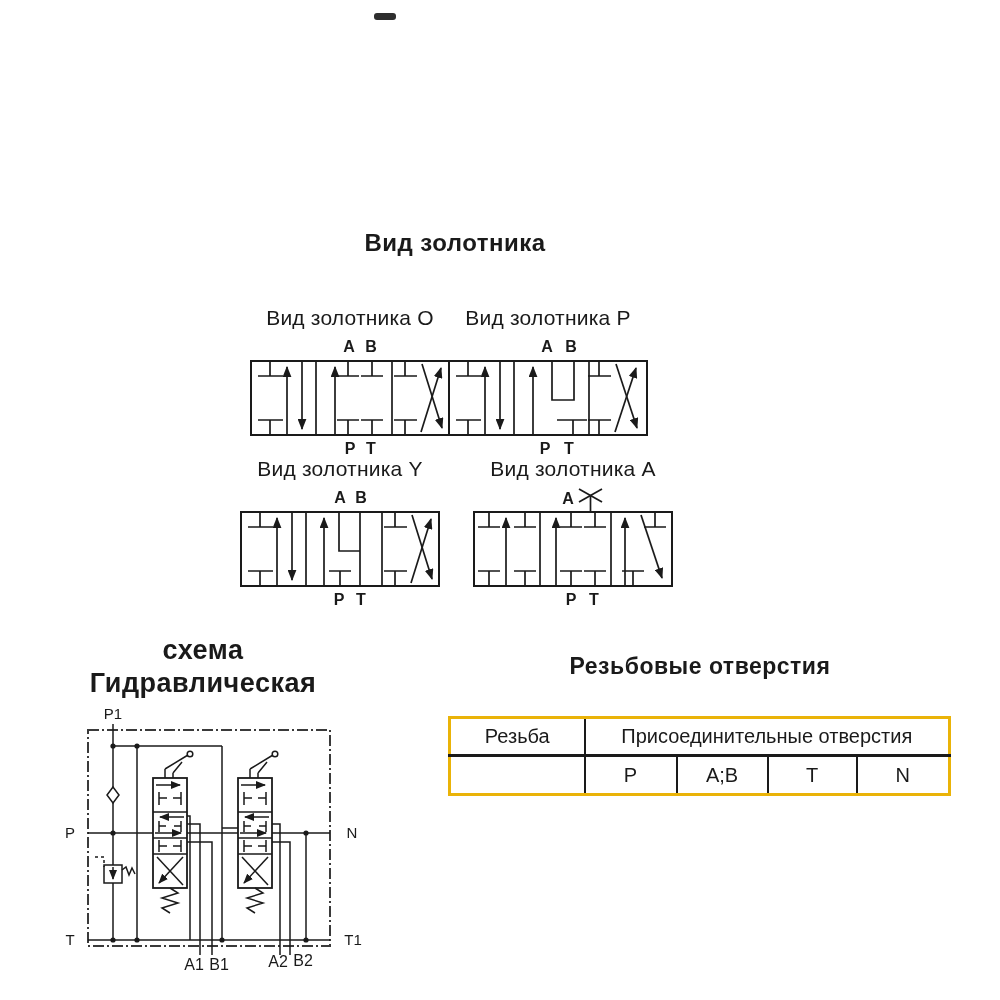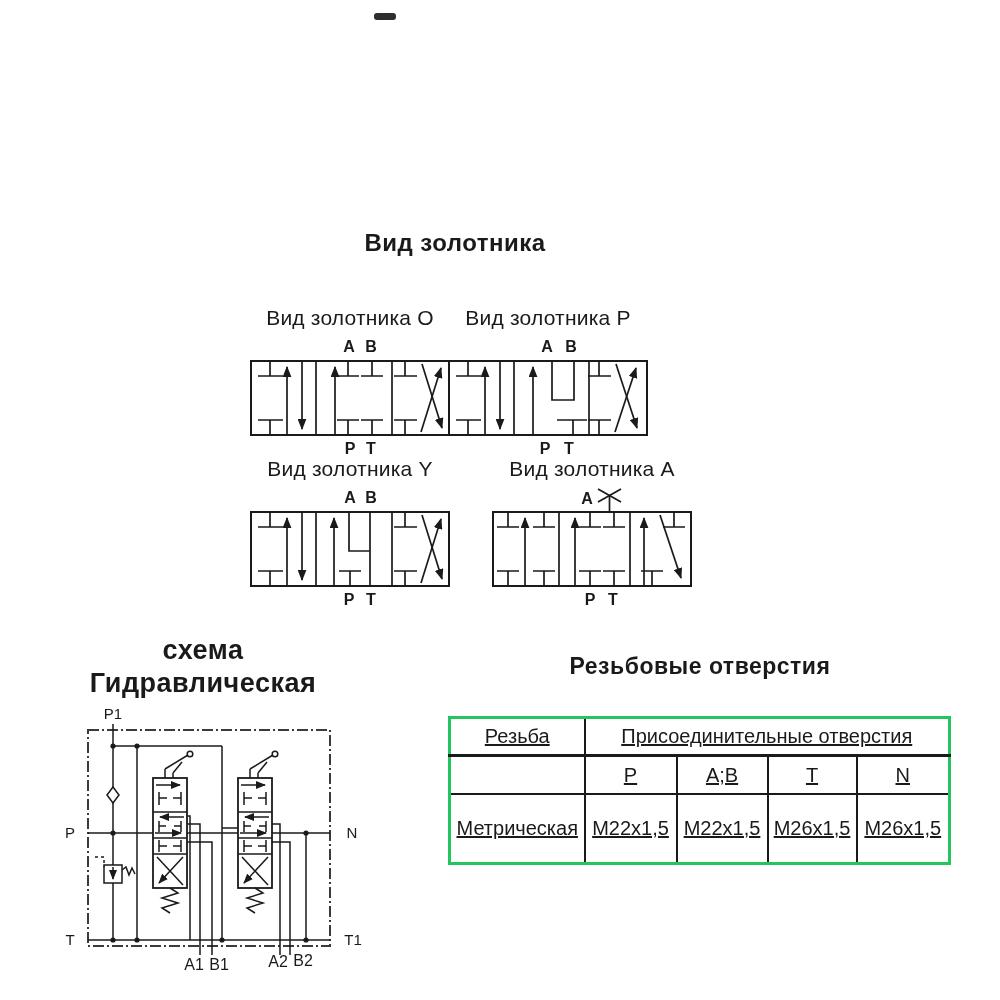--- a/index.html
+++ b/index.html
@@ -25,21 +25,21 @@
   .valve-svg{position:absolute;left:0;top:54px;}
   .xmark-svg{position:absolute;}
   
   .hydra-svg{left:56px;top:696px;}
   .hydra-svg text{font-family:"Liberation Sans",sans-serif;font-size:15px;fill:#1a1a1a;}
   .hydra-svg text.big{font-size:16px;}
   
   .thread-table{left:448px;top:716px;border-collapse:collapse;table-layout:fixed;}
   .thread-table td{border:2px solid #1a1a1a;text-align:center;vertical-align:middle;
     font-size:20px;padding:0;overflow:hidden;}
-  .thread-table{border:3px solid #22c55e;text-decoration:underline;}
+  .thread-table{border:3px solid #eab308;}
   .thread-table tr.r-head td{height:35px;}
   .thread-table tr.r-sub td{height:36px;border-top:3px solid #1a1a1a;}
   .thread-table tr.r-inch td{height:68px;}
   .thread-table tr.r-metric td{height:67px;}
   svg line,svg path,svg polyline,svg rect,svg circle,svg polygon{vector-effect:none;}
 </style>
 </head>
 <body>
 
 <div class="abs logo-dash"></div>
@@ -97,21 +97,21 @@
       <path d="M109,60 H139 M125,60 V75"></path>
       <path d="M151,1 V16 M140,16 H163 M140,60 H163 M151,60 V75"></path>
       <line x1="167" y1="72" x2="188" y2="8" marker-end="url(#aP)"></line>
       <line x1="168" y1="4" x2="189" y2="68" marker-end="url(#aP)"></line>
     </g>
   </svg>
   <span class="pl" style="left:97px;top:134px;">P</span>
   <span class="pl" style="left:121px;top:134px;">T</span>
 </div>
 
-<div class="abs valve" style="left:250px;top:457px;">
+<div class="abs valve" style="left:240px;top:457px;">
   <div class="valve-title">Вид золотника Y</div>
   <span class="pl" style="left:100px;top:32px;">A</span>
   <span class="pl" style="left:121px;top:32px;">B</span>
   <svg class="valve-svg" width="200" height="76" viewBox="0 0 200 76">
     <defs>
         <marker id="aY" viewBox="0 0 10 8" refX="9" refY="4" markerWidth="11" markerHeight="9" orient="auto" markerUnits="userSpaceOnUse">
           <path d="M0,0 L10,4 L0,8 Z" fill="#1a1a1a"></path>
         </marker>
       </defs>
     <g stroke="#1a1a1a" stroke-width="1.7" fill="none">
@@ -126,21 +126,21 @@
       <path d="M89,60 H111 M100,60 V75"></path>
       <path d="M155,1 V16 M144,16 H167 M144,60 H167 M155,60 V75"></path>
       <line x1="171" y1="72" x2="191" y2="8" marker-end="url(#aY)"></line>
       <line x1="172" y1="4" x2="192" y2="68" marker-end="url(#aY)"></line>
     </g>
   </svg>
   <span class="pl" style="left:99px;top:134px;">P</span>
   <span class="pl" style="left:121px;top:134px;">T</span>
 </div>
 
-<div class="abs valve" style="left:473px;top:457px;margin-left:19px;">
+<div class="abs valve" style="left:473px;top:457px;">
   <div class="valve-title">Вид золотника A</div>
   <span class="pl" style="left:95px;top:33px;">A</span>
   <svg class="xmark-svg" style="left:104px;top:29px;" width="28" height="26" viewBox="0 0 28 26">
     <g stroke="#1a1a1a" stroke-width="1.7" fill="none">
       <line x1="2" y1="16" x2="25" y2="3"></line>
         <line x1="2" y1="3" x2="25" y2="16"></line>
       <line x1="13.5" y1="9.5" x2="13.5" y2="26"></line>
     </g>
   </svg>
   <svg class="valve-svg" width="200" height="76" viewBox="0 0 200 76">
@@ -266,21 +266,14 @@
     <td>Резьба</td>
     <td colspan="4">Присоединительные отверстия</td>
   </tr>
   <tr class="r-sub">
     <td></td>
     <td>P</td>
     <td>A;B</td>
     <td>T</td>
     <td>N</td>
   </tr>
-  <tr class="r-metric">
-    <td>Метрическая</td>
-    <td>M22x1,5</td>
-    <td>M22x1,5</td>
-    <td>M26x1,5</td>
-    <td>M26x1,5</td>
-  </tr>
 </tbody>
   </table>
 
 </body></html>

